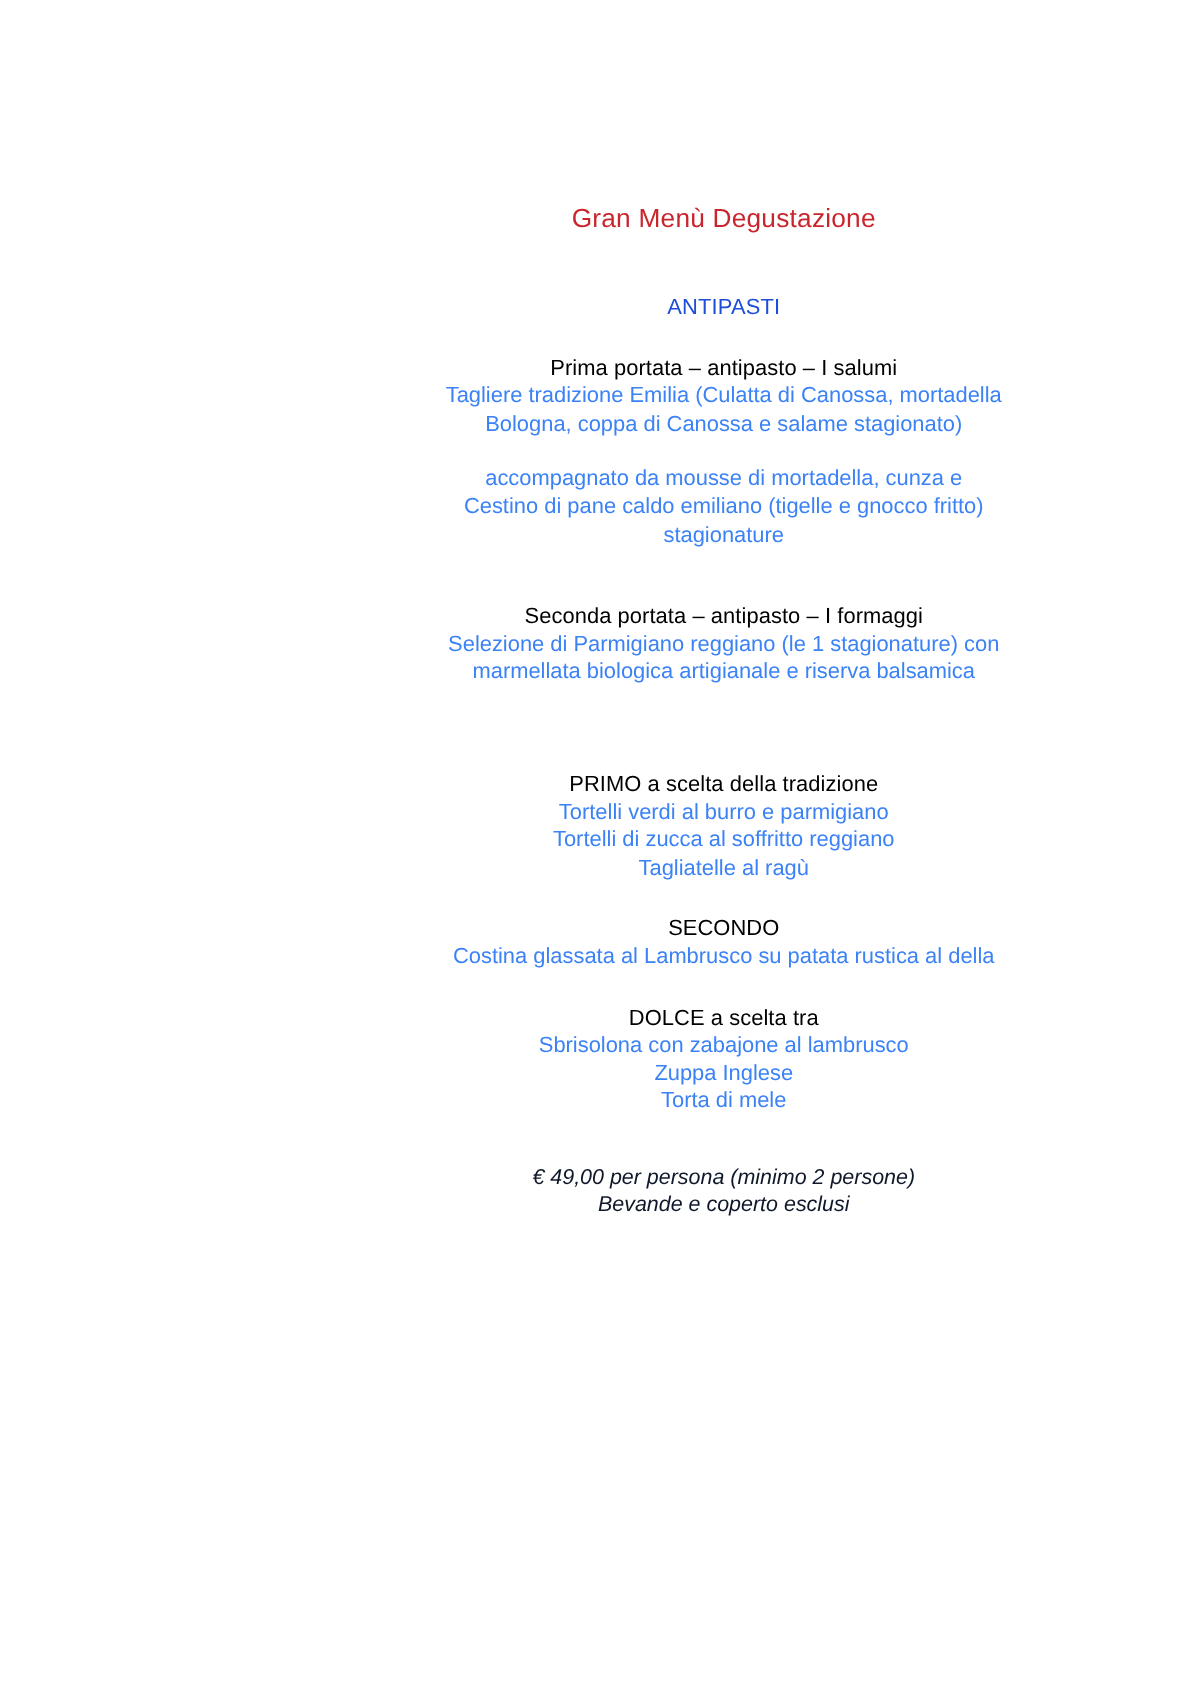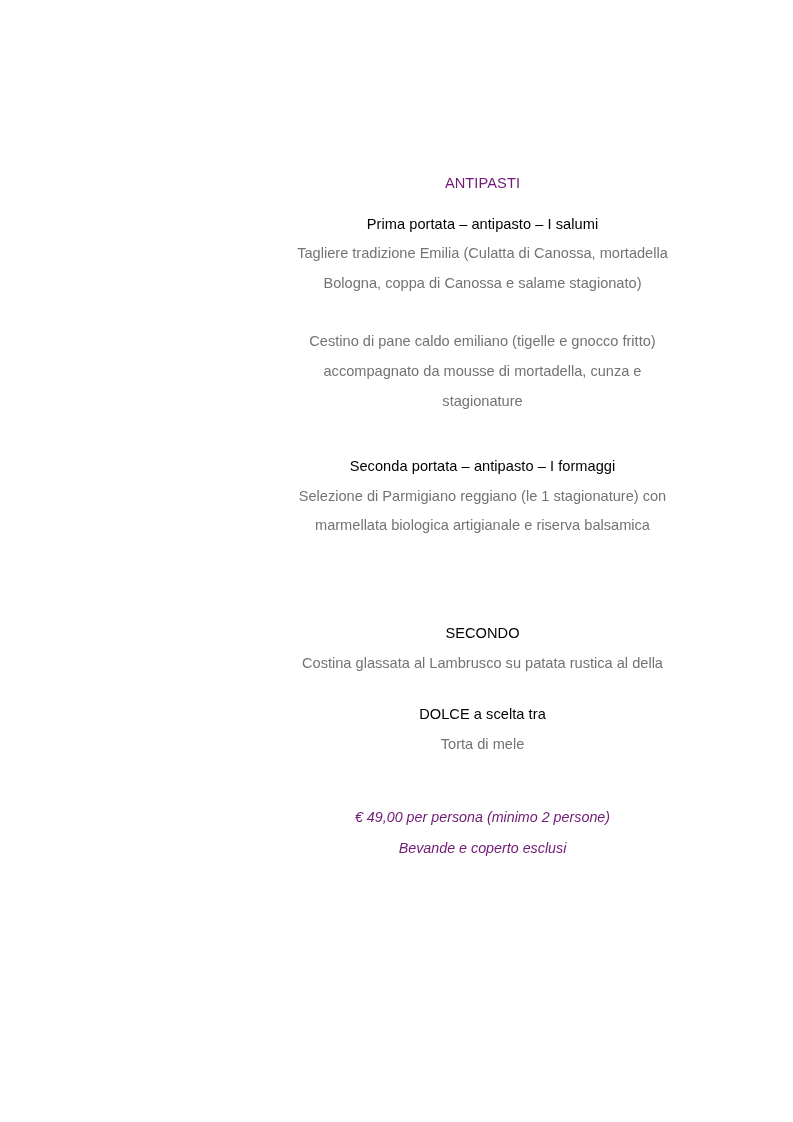--- a/index.html
+++ b/index.html
@@ -43,116 +43,127 @@
   }
 
   .spacer-title-antipasti { height: 40px; }
   .spacer-sm { height: 18px; }
   .spacer-md { height: 22px; }
   .spacer-lg { height: 36px; }
   .spacer-xl { height: 56px; }
   .spacer-price { height: 32px; }
 
   .section-heading {
-    color: #701a75;
+    color: #1d4ed8;
     font-size: 14.6px;
     line-height: 18.6px;
     margin: 0;
     font-weight: normal;
     letter-spacing: 0.1px;
   }
 
   .course-heading {
     color: #000000;
     font-size: 14.6px;
     line-height: 18.6px;
     margin: 0;
     font-weight: normal;
     letter-spacing: 0.05px;
   }
 
   .dish-line {
-    color: #737373;
+    color: #3b82f6;
     font-size: 14.6px;
     line-height: 18.6px;
-    margin: 11px;
+    margin: 0;
     font-weight: normal;
   }
 
   .dish-block {
     margin: 0;
   }
 
   .price-line {
-    color: #701a75;
+    color: #0f172a;
     font-size: 14.3px;
     line-height: 18.6px;
     font-style: italic;
-    margin: 12px;
+    margin: 0;
     font-weight: normal;
   }
 
   .group { margin: 0; }
 </style>
 </head>
 <body>
 
 <div class="page">
   <div class="menu-column">
 
+    <div class="doc-title">Gran Menù Degustazione</div>
 
     <div class="spacer-title-antipasti"></div>
 
     <div class="section-heading">ANTIPASTI</div>
 
     <div class="spacer-md"></div>
 
     <div class="group">
       <div class="course-heading">Prima portata – antipasto – I salumi</div>
       <div class="dish-block">
         <div class="dish-line">Tagliere tradizione Emilia (Culatta di Canossa, mortadella</div>
         <div class="dish-line">Bologna, coppa di Canossa e salame stagionato)</div>
       </div>
     </div>
 
     <div class="spacer-sm"></div>
 
     <div class="dish-block">
+      <div class="dish-line">accompagnato da mousse di mortadella, cunza e</div>
       <div class="dish-line">Cestino di pane caldo emiliano (tigelle e gnocco fritto)</div>
-      <div class="dish-line">accompagnato da mousse di mortadella, cunza e</div>
       <div class="dish-line">stagionature</div>
     </div>
 
     <div class="spacer-lg"></div>
 
     <div class="group">
       <div class="course-heading">Seconda portata – antipasto – I formaggi</div>
       <div class="dish-block">
         <div class="dish-line">Selezione di Parmigiano reggiano (le 1 stagionature) con</div>
         <div class="dish-line">marmellata biologica artigianale e riserva balsamica</div>
       </div>
     </div>
 
     <div class="spacer-xl"></div>
 
+    <div class="group">
+      <div class="course-heading">PRIMO a scelta della tradizione</div>
+      <div class="dish-block">
+        <div class="dish-line">Tortelli verdi al burro e parmigiano</div>
+        <div class="dish-line">Tortelli di zucca al soffritto reggiano</div>
+        <div class="dish-line">Tagliatelle al ragù</div>
+      </div>
+    </div>
 
     <div class="spacer-md"></div>
 
     <div class="group">
       <div class="course-heading">SECONDO</div>
       <div class="dish-block">
         <div class="dish-line">Costina glassata al Lambrusco su patata rustica al della</div>
       </div>
     </div>
 
     <div class="spacer-md"></div>
 
     <div class="group">
       <div class="course-heading">DOLCE a scelta tra</div>
       <div class="dish-block">
+        <div class="dish-line">Sbrisolona con zabajone al lambrusco</div>
+        <div class="dish-line">Zuppa Inglese</div>
         <div class="dish-line">Torta di mele</div>
       </div>
     </div>
 
     <div class="spacer-price"></div>
 
     <div class="group">
       <div class="price-line">€ 49,00 per persona (minimo 2 persone)</div>
       <div class="price-line">Bevande e coperto esclusi</div>
     </div>

